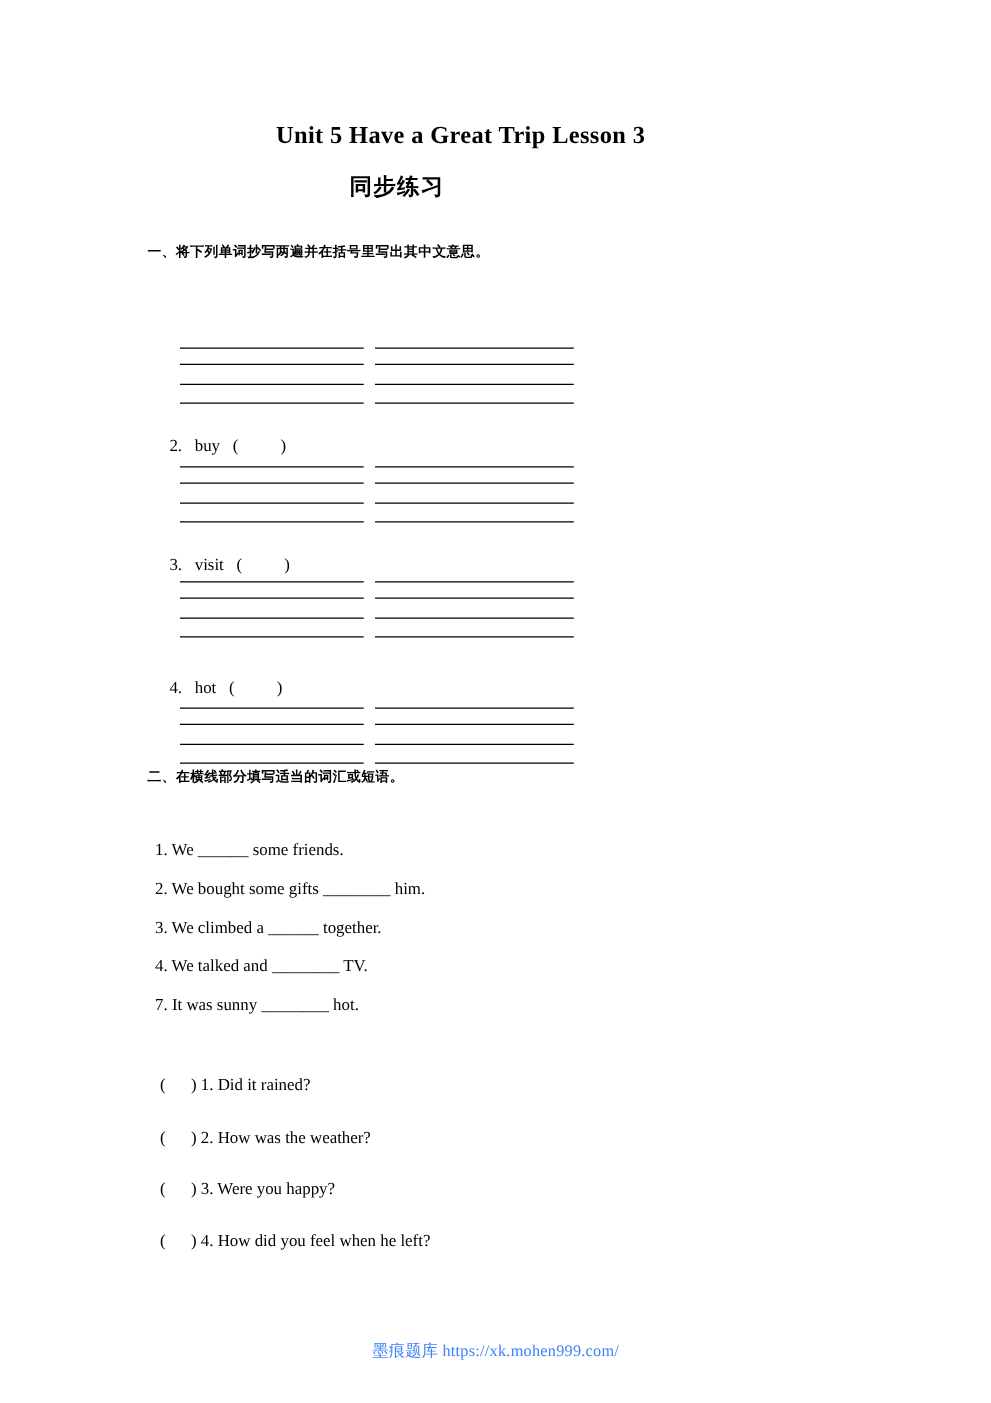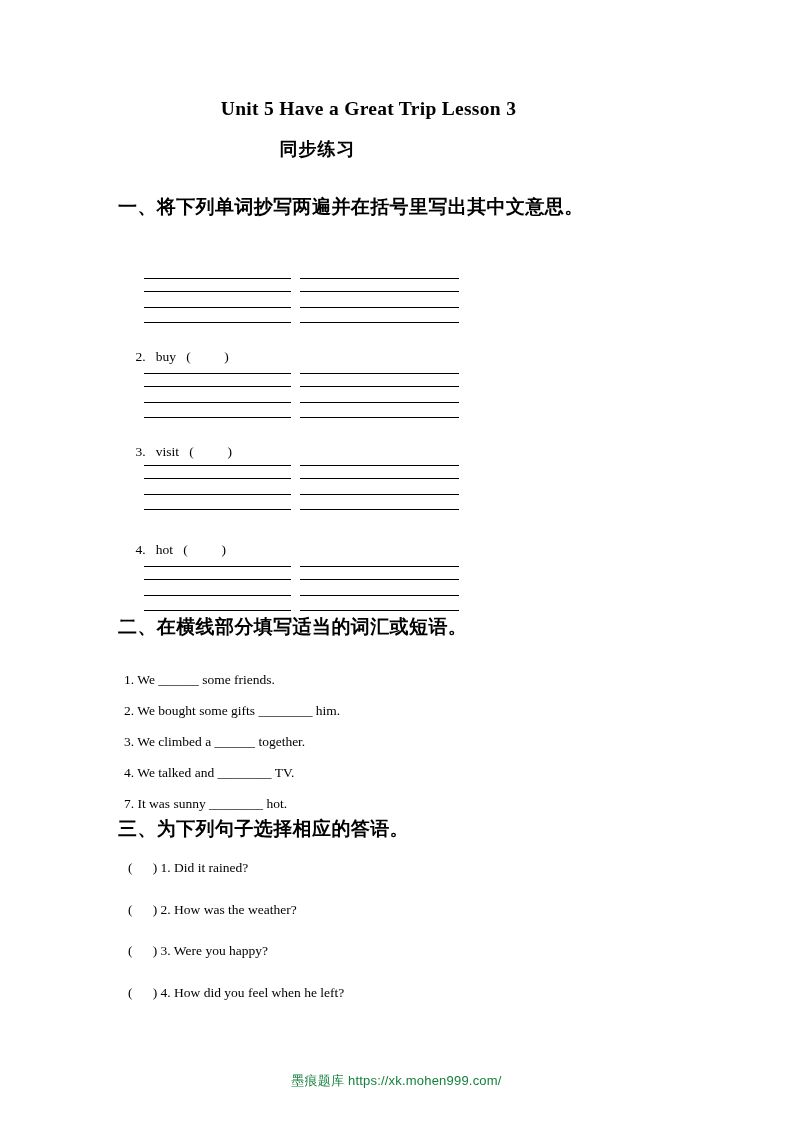--- a/index.html
+++ b/index.html
@@ -44,21 +44,21 @@
     font-size: 18px;
     font-weight: bold;
     font-family: "DejaVu Sans", "Liberation Sans", sans-serif;
     letter-spacing: 1px;
   }
 
   
   .section-heading {
     position: absolute;
     left: 118px;
-    font-size: 19px;
+    font-size: 11px;
     font-weight: bold;
     font-family: Liberation Serif, serif;
     letter-spacing: 0.4px;
     white-space: nowrap;
   }
 
   
   .word-item {
     position: absolute;
     left: 122px;
@@ -108,22 +108,22 @@
   }
 
   
   .footer-mark {
     position: absolute;
     left: 0;
     top: 1072px;
     width: 793px;
     text-align: center;
     font-size: 13px;
-    color: #15803d;
-    font-family: Liberation Sans, sans-serif;
+    color: #3b82f6;
+    font-family: Liberation Serif, serif;
     letter-spacing: 0.2px;
   }
 </style>
 </head>
 <body>
 
 <div class="page">
 
   <div class="doc-title">Unit 5 Have a Great Trip Lesson 3</div>
   <div class="doc-subtitle">同步练习</div>
@@ -200,21 +200,20 @@
   </div>
 
   <div class="section-heading" style="top:614px;">二、在横线部分填写适当的词汇或短语。</div>
 
   <div class="fill-line" style="top:657px;">1. We ______ some friends.</div>
   <div class="fill-line" style="top:688px;">2. We bought some gifts ________ him.</div>
   <div class="fill-line" style="top:719px;">3. We climbed a ______ together.</div>
   <div class="fill-line" style="top:750px;">4. We talked and ________ TV.</div>
   <div class="fill-line" style="top:781px;">7. It was sunny ________ hot.</div>
 
-  <div class="section-heading" style="top:816px;">三、为下列句子选择相应的答语。</div>
 
   <div class="match-line" style="top:860px;">(      ) 1. Did it rained?</div>
   <div class="match-line" style="top:902px;">(      ) 2. How was the weather?</div>
   <div class="match-line" style="top:943px;text-align:center;">(      ) 3. Were you happy?</div>
   <div class="match-line" style="top:985px;">(      ) 4. How did you feel when he left?</div>
 
   <div class="footer-mark">墨痕题库 https://xk.mohen999.com/</div>
 
 </div>
 

